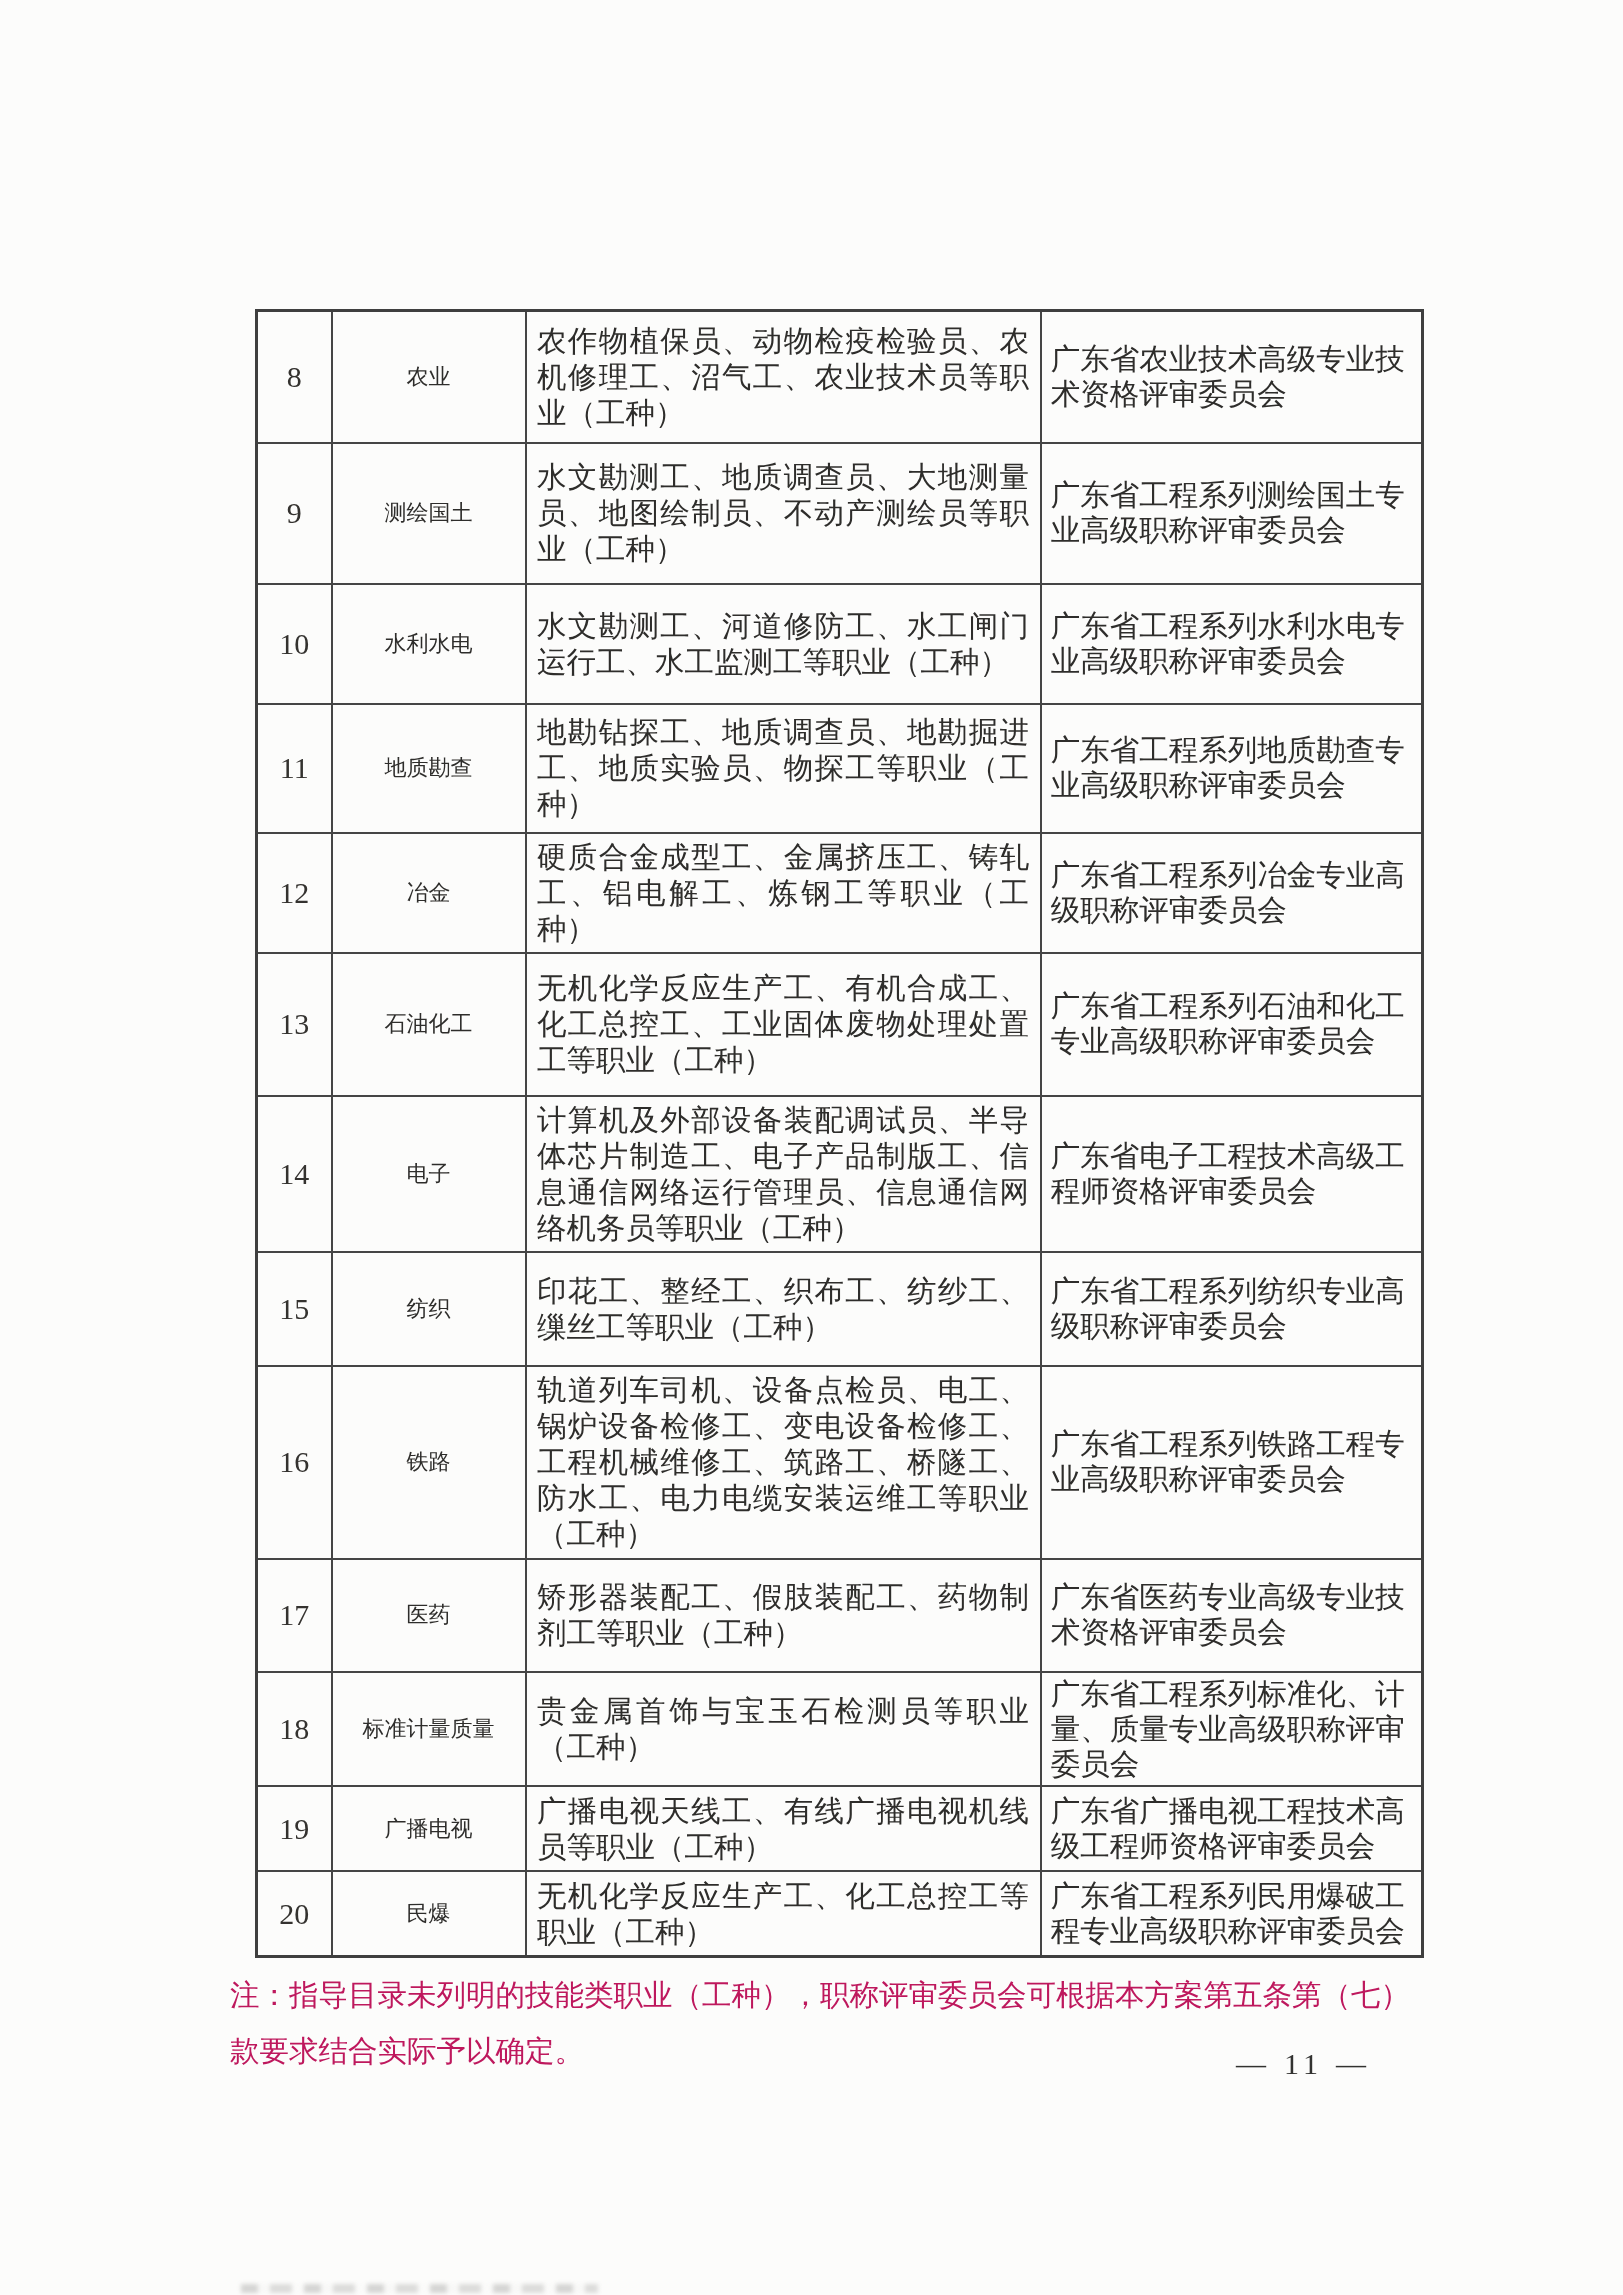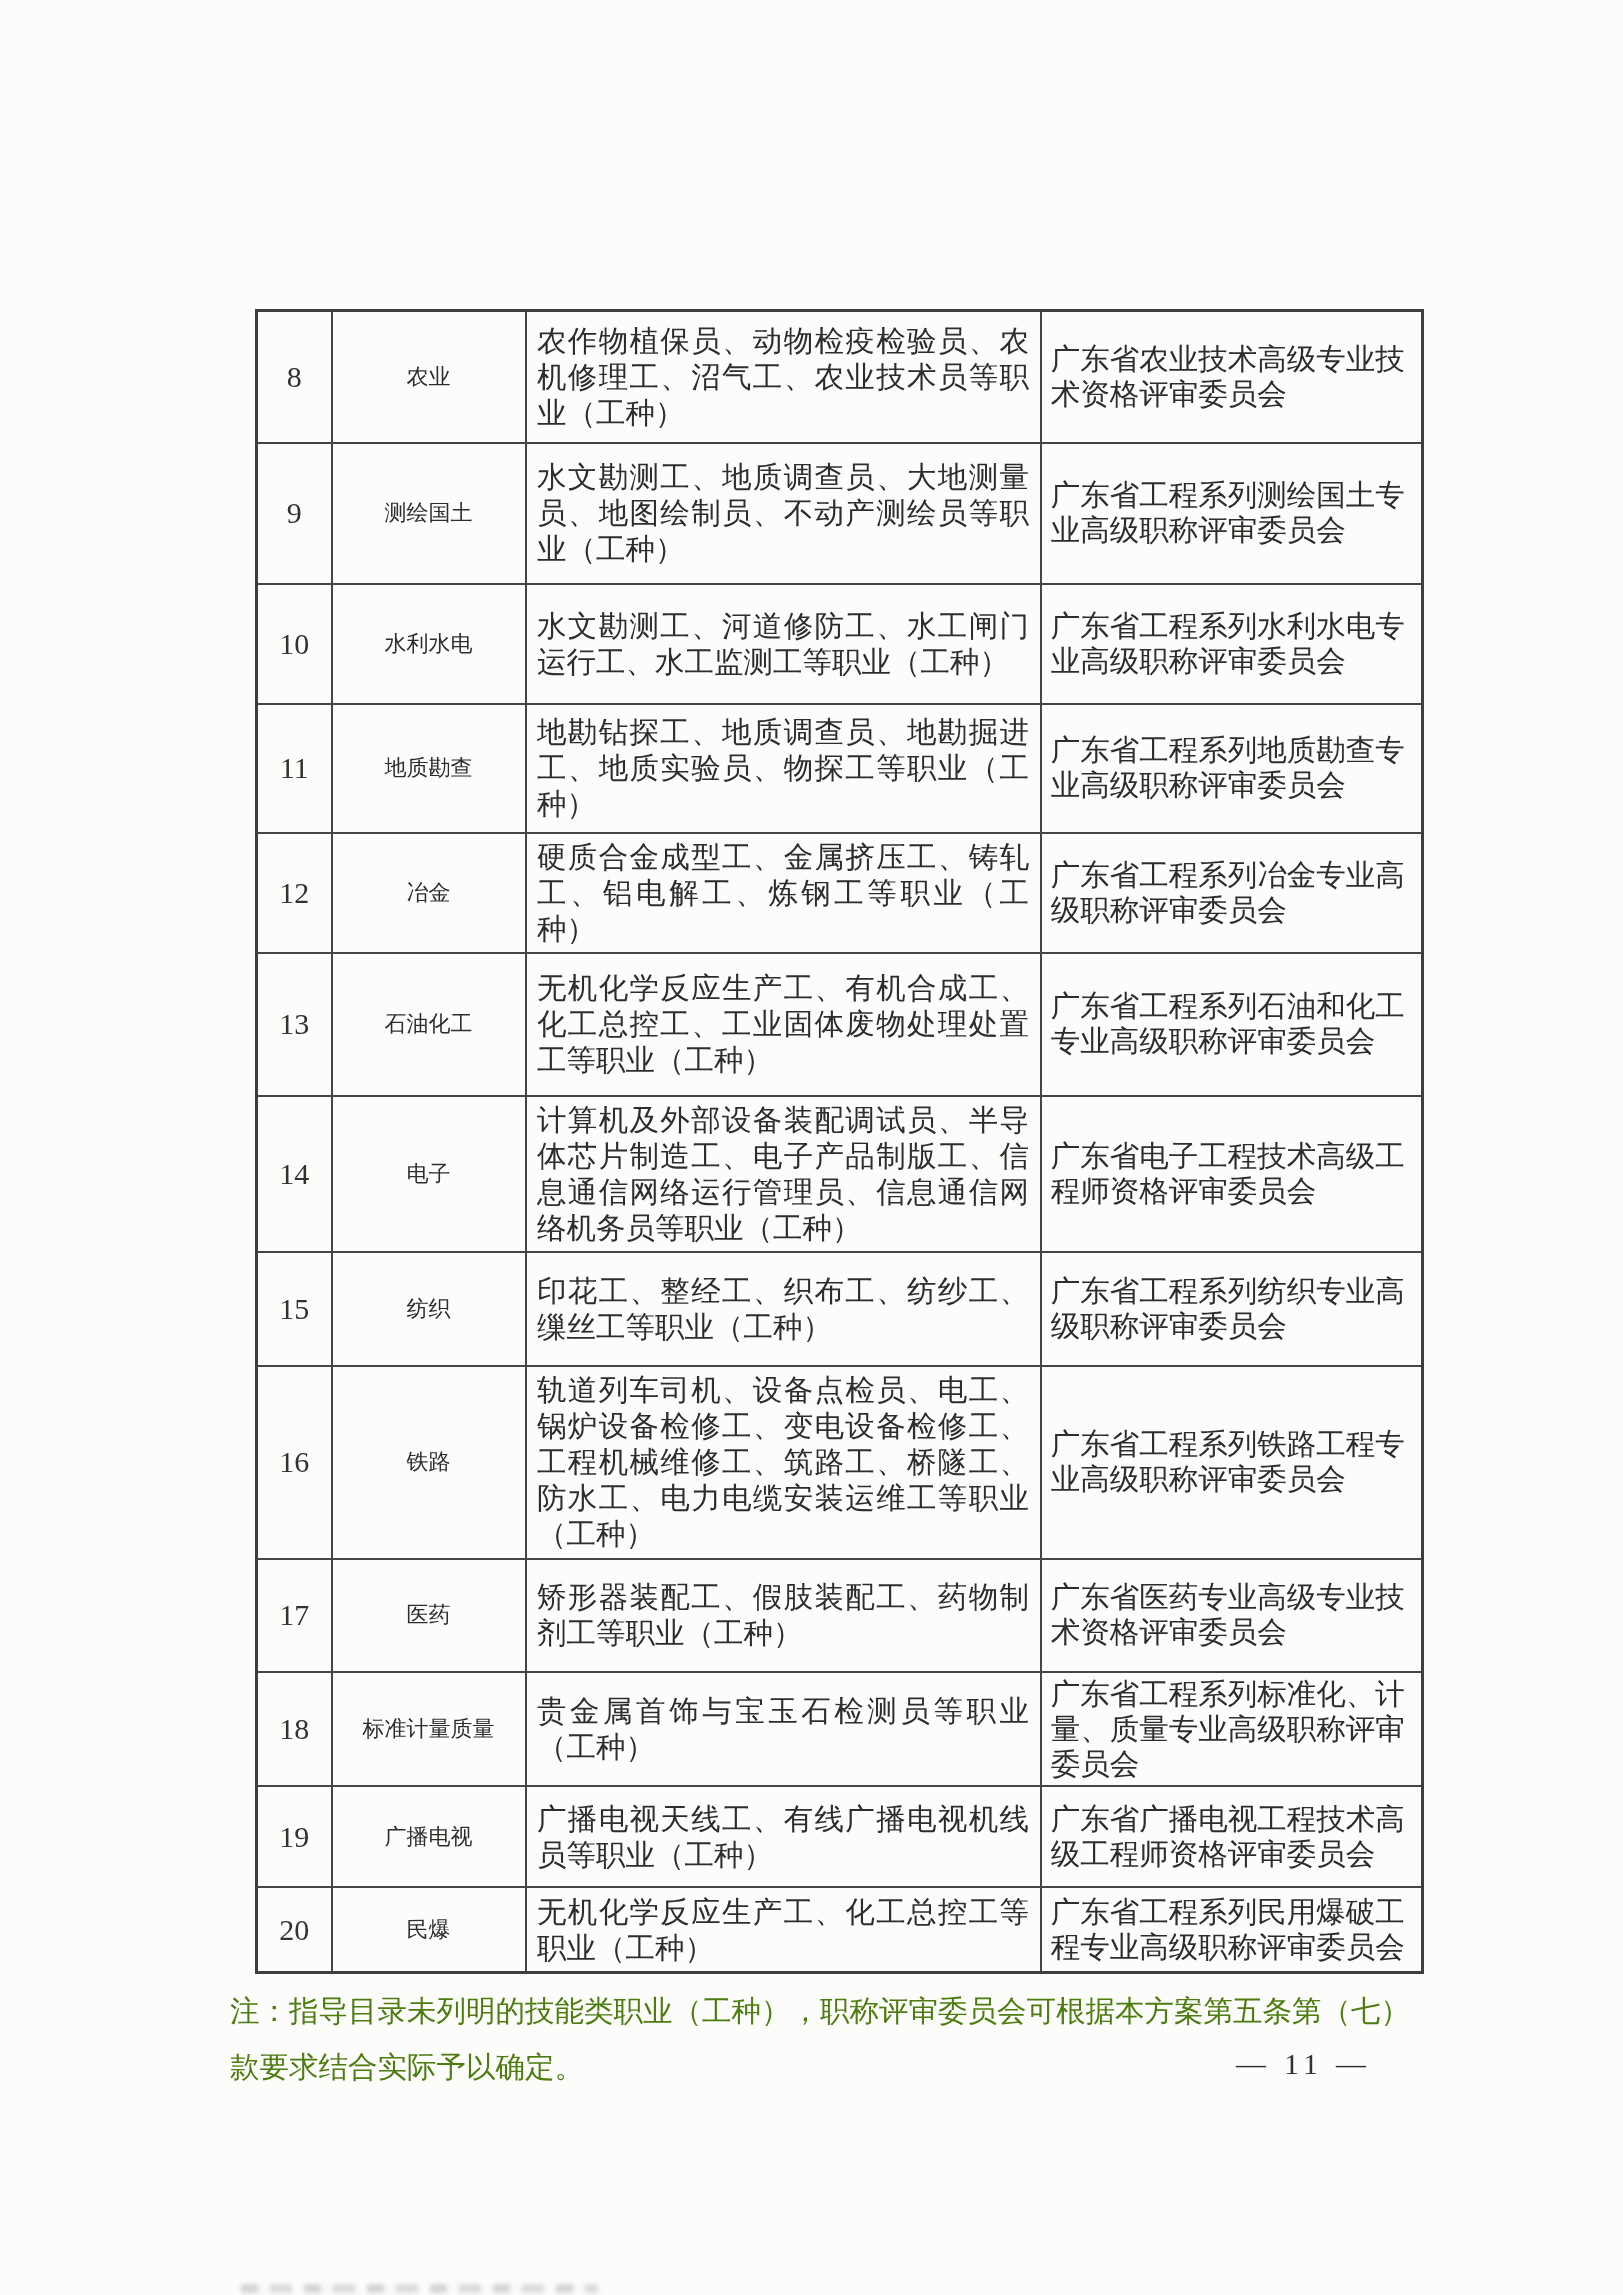--- a/index.html
+++ b/index.html
@@ -49,21 +49,21 @@
   td.cell-com {
     padding: 3.9px 9.2px;
     line-height: 35px;
     text-align: left;
   }
   .note {
     width: 1208px;
     margin: 9.2px 0 0 230px;
     font-size: 29.5px;
     line-height: 56px;
-    color: #4d7c0f;
+    color: #be185d;
   }
   .page-number {
     position: absolute;
     left: 1236px;
     top: 2047px;
     font-size: 30px;
     letter-spacing: 5.2px;
     color: #323230;
     white-space: nowrap;
   }
@@ -156,21 +156,21 @@
           <td class="cell-cat">医药</td>
           <td class="cell-occ">矫形器装配工、假肢装配工、药物制剂工等职业（工种）</td>
           <td class="cell-com">广东省医药专业高级专业技术资格评审委员会</td>
         </tr>
         <tr style="height: 112px;">
           <td class="cell-no">18</td>
           <td class="cell-cat">标准计量质量</td>
           <td class="cell-occ">贵金属首饰与宝玉石检测员等职业（工种）</td>
           <td class="cell-com">广东省工程系列标准化、计量、质量专业高级职称评审委员会</td>
         </tr>
-        <tr style="height: 101px;">
+        <tr style="height: 85px;">
           <td class="cell-no">19</td>
           <td class="cell-cat">广播电视</td>
           <td class="cell-occ">广播电视天线工、有线广播电视机线员等职业（工种）</td>
           <td class="cell-com">广东省广播电视工程技术高级工程师资格评审委员会</td>
         </tr>
         <tr style="height: 77px;">
           <td class="cell-no">20</td>
           <td class="cell-cat">民爆</td>
           <td class="cell-occ">无机化学反应生产工、化工总控工等职业（工种）</td>
           <td class="cell-com">广东省工程系列民用爆破工程专业高级职称评审委员会</td>

